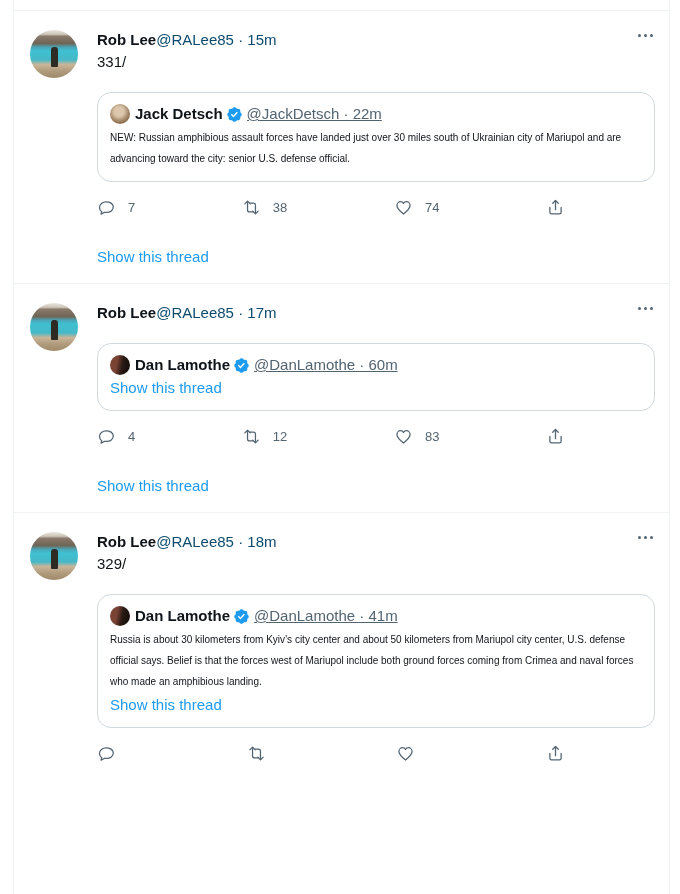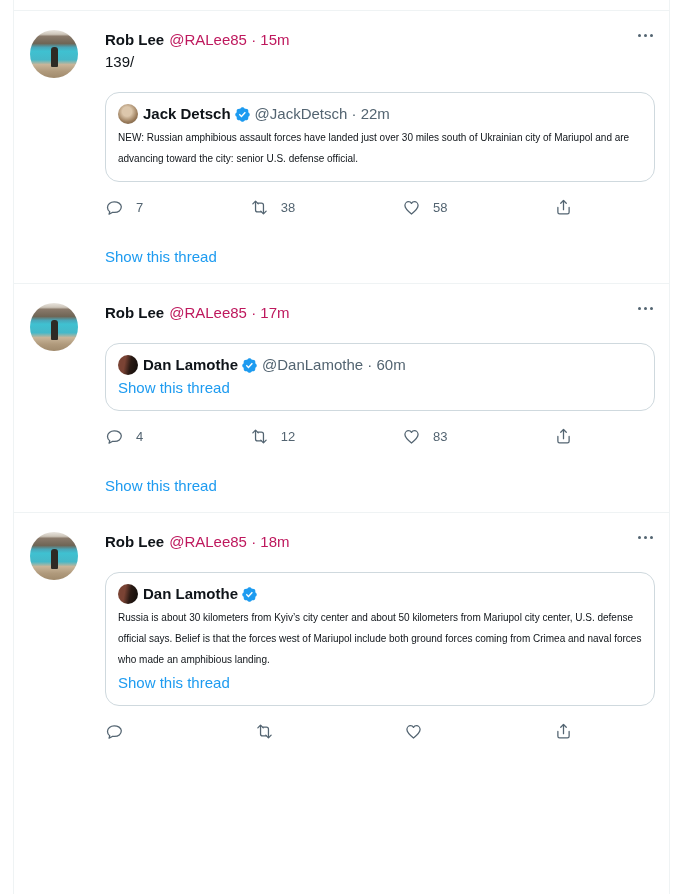--- a/index.html
+++ b/index.html
@@ -2,43 +2,43 @@
 <html><head>
 <meta charset="utf-8">
 <style>
   * { margin:0; padding:0; box-sizing:border-box; }
   html,body { width:680px; height:894px; overflow:hidden; background:#ffffff;
     font-family:"Liberation Sans", sans-serif; }
   .canvas { position:relative; width:680px; height:894px; overflow:hidden; background:#fff; }
   .feed { margin-left:13px; width:657px; min-height:100%;
     border-left:1px solid #eff3f4; border-right:1px solid #eff3f4; background:#fff; }
   .prev-stub { height:10px; }
-  .tweet { border-top:1px solid #eff3f4; display:flex; padding:19px 14px 16px 16px;gap:8px; }
+  .tweet { border-top:1px solid #eff3f4; display:flex; padding:19px 14px 16px 16px; }
   .avatar-col { width:48px; flex:0 0 48px; }
   .avatar { width:48px; height:48px; border-radius:50%; position:relative; overflow:hidden;
     background:linear-gradient(180deg,#e9e5df 0%,#cdc5b9 9%,#8a7a6b 13%,#6f6555 28%,
       #4aa6b8 36%,#3fc1d1 44%,#45b8c8 62%,#c9b599 72%,#b09a7c 86%,#a08a6c 100%); }
   .avatar::after { content:""; position:absolute; left:21px; top:17px; width:7px; height:20px;
     background:#2e2a24; border-radius:3px 3px 1px 1px; }
   .content-col { flex:1; margin-left:19px; min-width:0; }
   .name-row { display:flex; align-items:flex-start; font-size:15px; line-height:20px; }
   .name { font-weight:700; color:#0f1419; }
-  .meta { color:#be185d; margin-left:5px; }
+  .meta { color:#0c4a6e; }
   .more-btn { margin-left:auto; display:flex; gap:3px; align-items:center; padding:4px 2px; cursor:pointer; }
   .more-btn i { width:3px; height:3px; border-radius:50%; background:#536471; display:block; }
   .body-text { font-size:15px; line-height:20px; color:#0f1419; margin-top:2px; }
   .quote-box { margin-top:20px; border:1px solid #cfd9de; border-radius:14px;
     padding:11px 12px 12px 12px; cursor:pointer; }
   .q-head { display:flex; align-items:center; font-size:15px; line-height:20px; }
   .q-avatar { width:20px; height:20px; border-radius:50%; flex:0 0 20px; margin-right:5px; }
   .q-avatar.jack { background:radial-gradient(circle at 45% 38%, #dcc7ac 0 28%, #9b7d5c 62%, #5f4a35 100%); }
   .q-avatar.dan { background:linear-gradient(100deg, #7a4334 0 34%, #2a1a14 60%, #0e0b09 100%); }
   .q-name { font-weight:700; color:#0f1419; }
   .v-badge { width:17px; height:17px; margin-left:3px; flex:0 0 17px; }
-  .q-meta { color:#536471; margin-left:4px; white-space:nowrap; overflow:hidden; }
+  .q-meta { color:#536471; margin-left:4px; white-space:nowrap; overflow:hidden;text-decoration:underline; }
   .q-body { margin-top:3px; font-size:10px; line-height:21px; color:#0f1419; }
   .q-thread { display:block; margin-top:2px; font-size:15px; line-height:21px;
     color:#1d9bf0; text-decoration:none; cursor:pointer; }
   .actions { margin-top:16px; width:468px; max-width:100%; display:flex;
     justify-content:space-between; color:#536471; }
   .action { display:flex; align-items:center; gap:12px; font-size:13px; line-height:16px;
     color:#536471; cursor:pointer; background:none; border:none; padding:0; }
   .action svg { width:19px; height:19px; display:block; }
   .thread-link { display:inline-block; margin-top:30px; font-size:15px; line-height:20px;
     color:#1d9bf0; text-decoration:none; cursor:pointer; }
@@ -81,21 +81,21 @@
       <div class="content-col">
         <div class="name-row">
           <span class="name">Rob Lee</span>
           <span class="meta">@RALee85 · 15m</span>
           <span class="more-btn">
               <i></i>
               <i></i>
               <i></i>
             </span>
         </div>
-        <div class="body-text">139/</div>
+        <div class="body-text">331/</div>
         <div class="quote-box">
           <div class="q-head">
             <span class="q-avatar jack"></span>
             <span class="q-name">Jack Detsch</span>
             <svg class="v-badge" viewBox="0 0 24 24">
                 <use href="#ic-verified"></use>
               </svg>
             <span class="q-meta">@JackDetsch · 22m</span>
           </div>
           <div class="q-body">NEW: Russian amphibious assault forces have landed just over 30 miles south of Ukrainian city of Mariupol and are advancing toward the city: senior U.S. defense official.</div>
@@ -110,21 +110,21 @@
           <button class="action">
             <svg viewBox="0 0 24 24">
                 <use href="#ic-retweet"></use>
               </svg>
             <span>38</span>
           </button>
           <button class="action">
             <svg viewBox="0 0 24 24">
                 <use href="#ic-heart"></use>
               </svg>
-            <span>58</span>
+            <span>74</span>
           </button>
           <button class="action">
             <svg viewBox="0 0 24 24">
                 <use href="#ic-share"></use>
               </svg>
           </button>
         </div>
         <a class="thread-link">Show this thread</a>
       </div>
     </article>
@@ -190,27 +190,29 @@
       <div class="content-col">
         <div class="name-row">
           <span class="name">Rob Lee</span>
           <span class="meta">@RALee85 · 18m</span>
           <span class="more-btn">
               <i></i>
               <i></i>
               <i></i>
             </span>
         </div>
+        <div class="body-text">329/</div>
         <div class="quote-box">
           <div class="q-head">
             <span class="q-avatar dan"></span>
             <span class="q-name">Dan Lamothe</span>
             <svg class="v-badge" viewBox="0 0 24 24">
                 <use href="#ic-verified"></use>
               </svg>
+            <span class="q-meta">@DanLamothe · 41m</span>
           </div>
           <div class="q-body">Russia is about 30 kilometers from Kyiv’s city center and about 50 kilometers from Mariupol city center, U.S. defense official says. Belief is that the forces west of Mariupol include both ground forces coming from Crimea and naval forces who made an amphibious landing.</div>
           <a class="q-thread">Show this thread</a>
         </div>
         <div class="actions">
           <button class="action">
             <svg viewBox="0 0 24 24">
                 <use href="#ic-reply"></use>
               </svg>
             <span></span>

